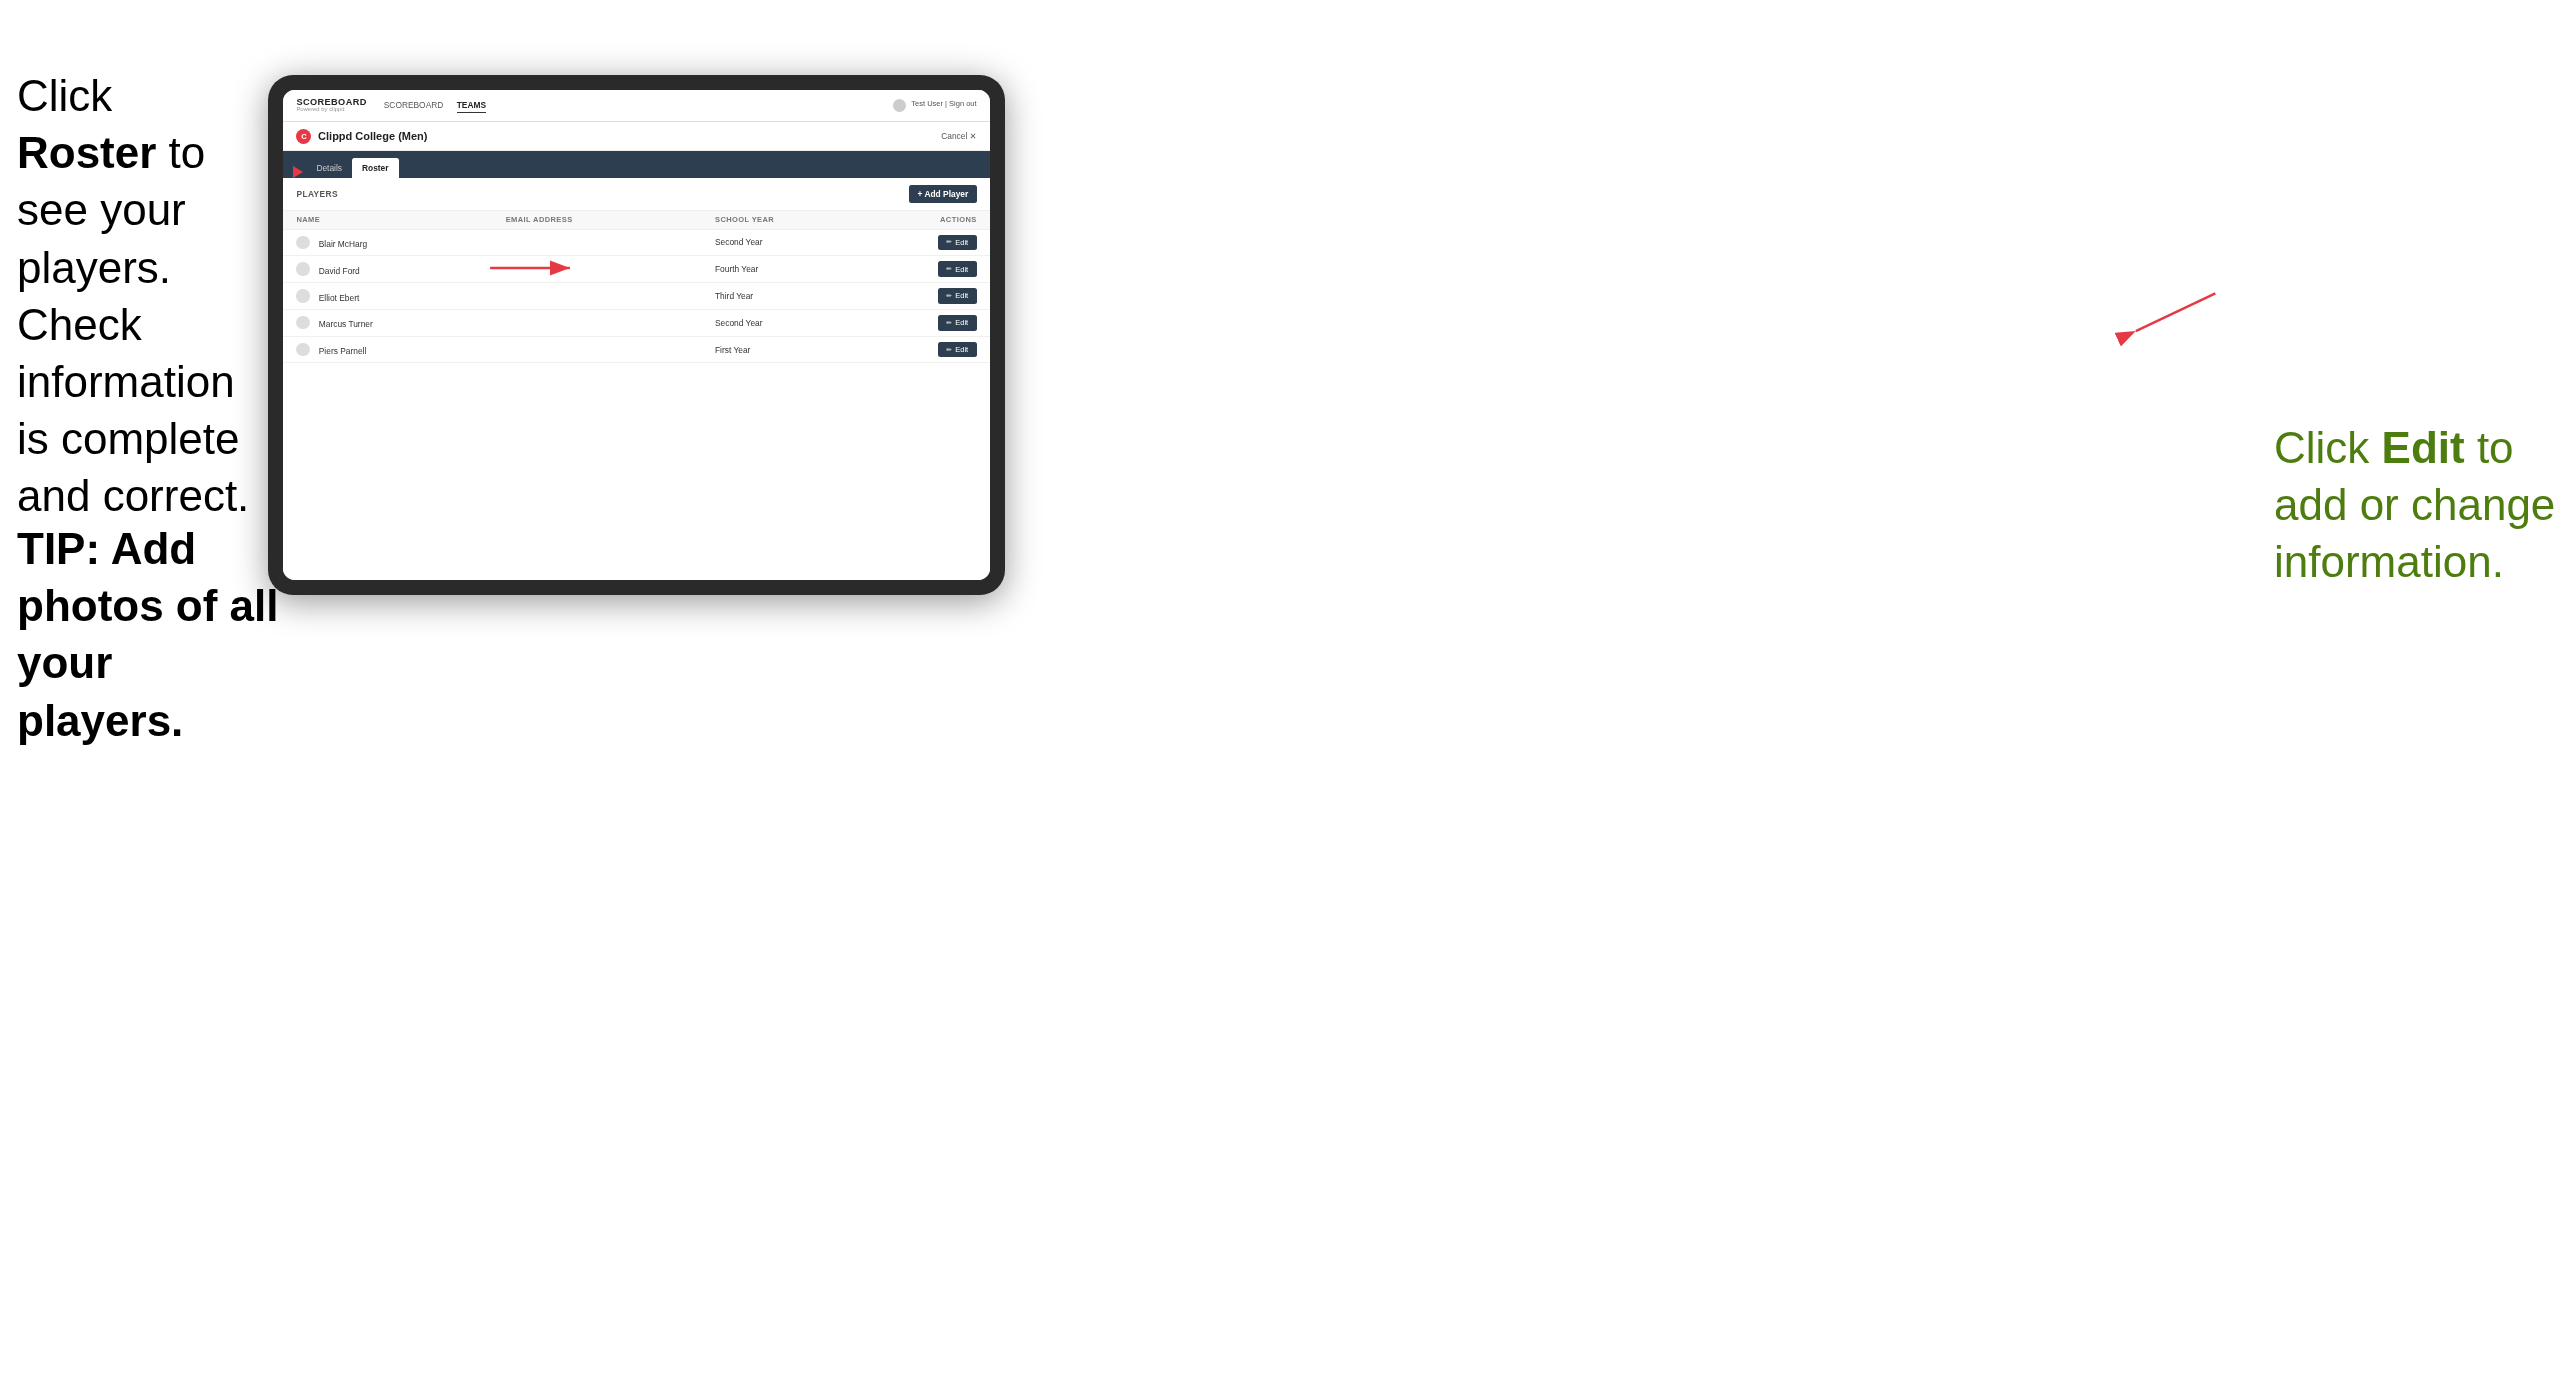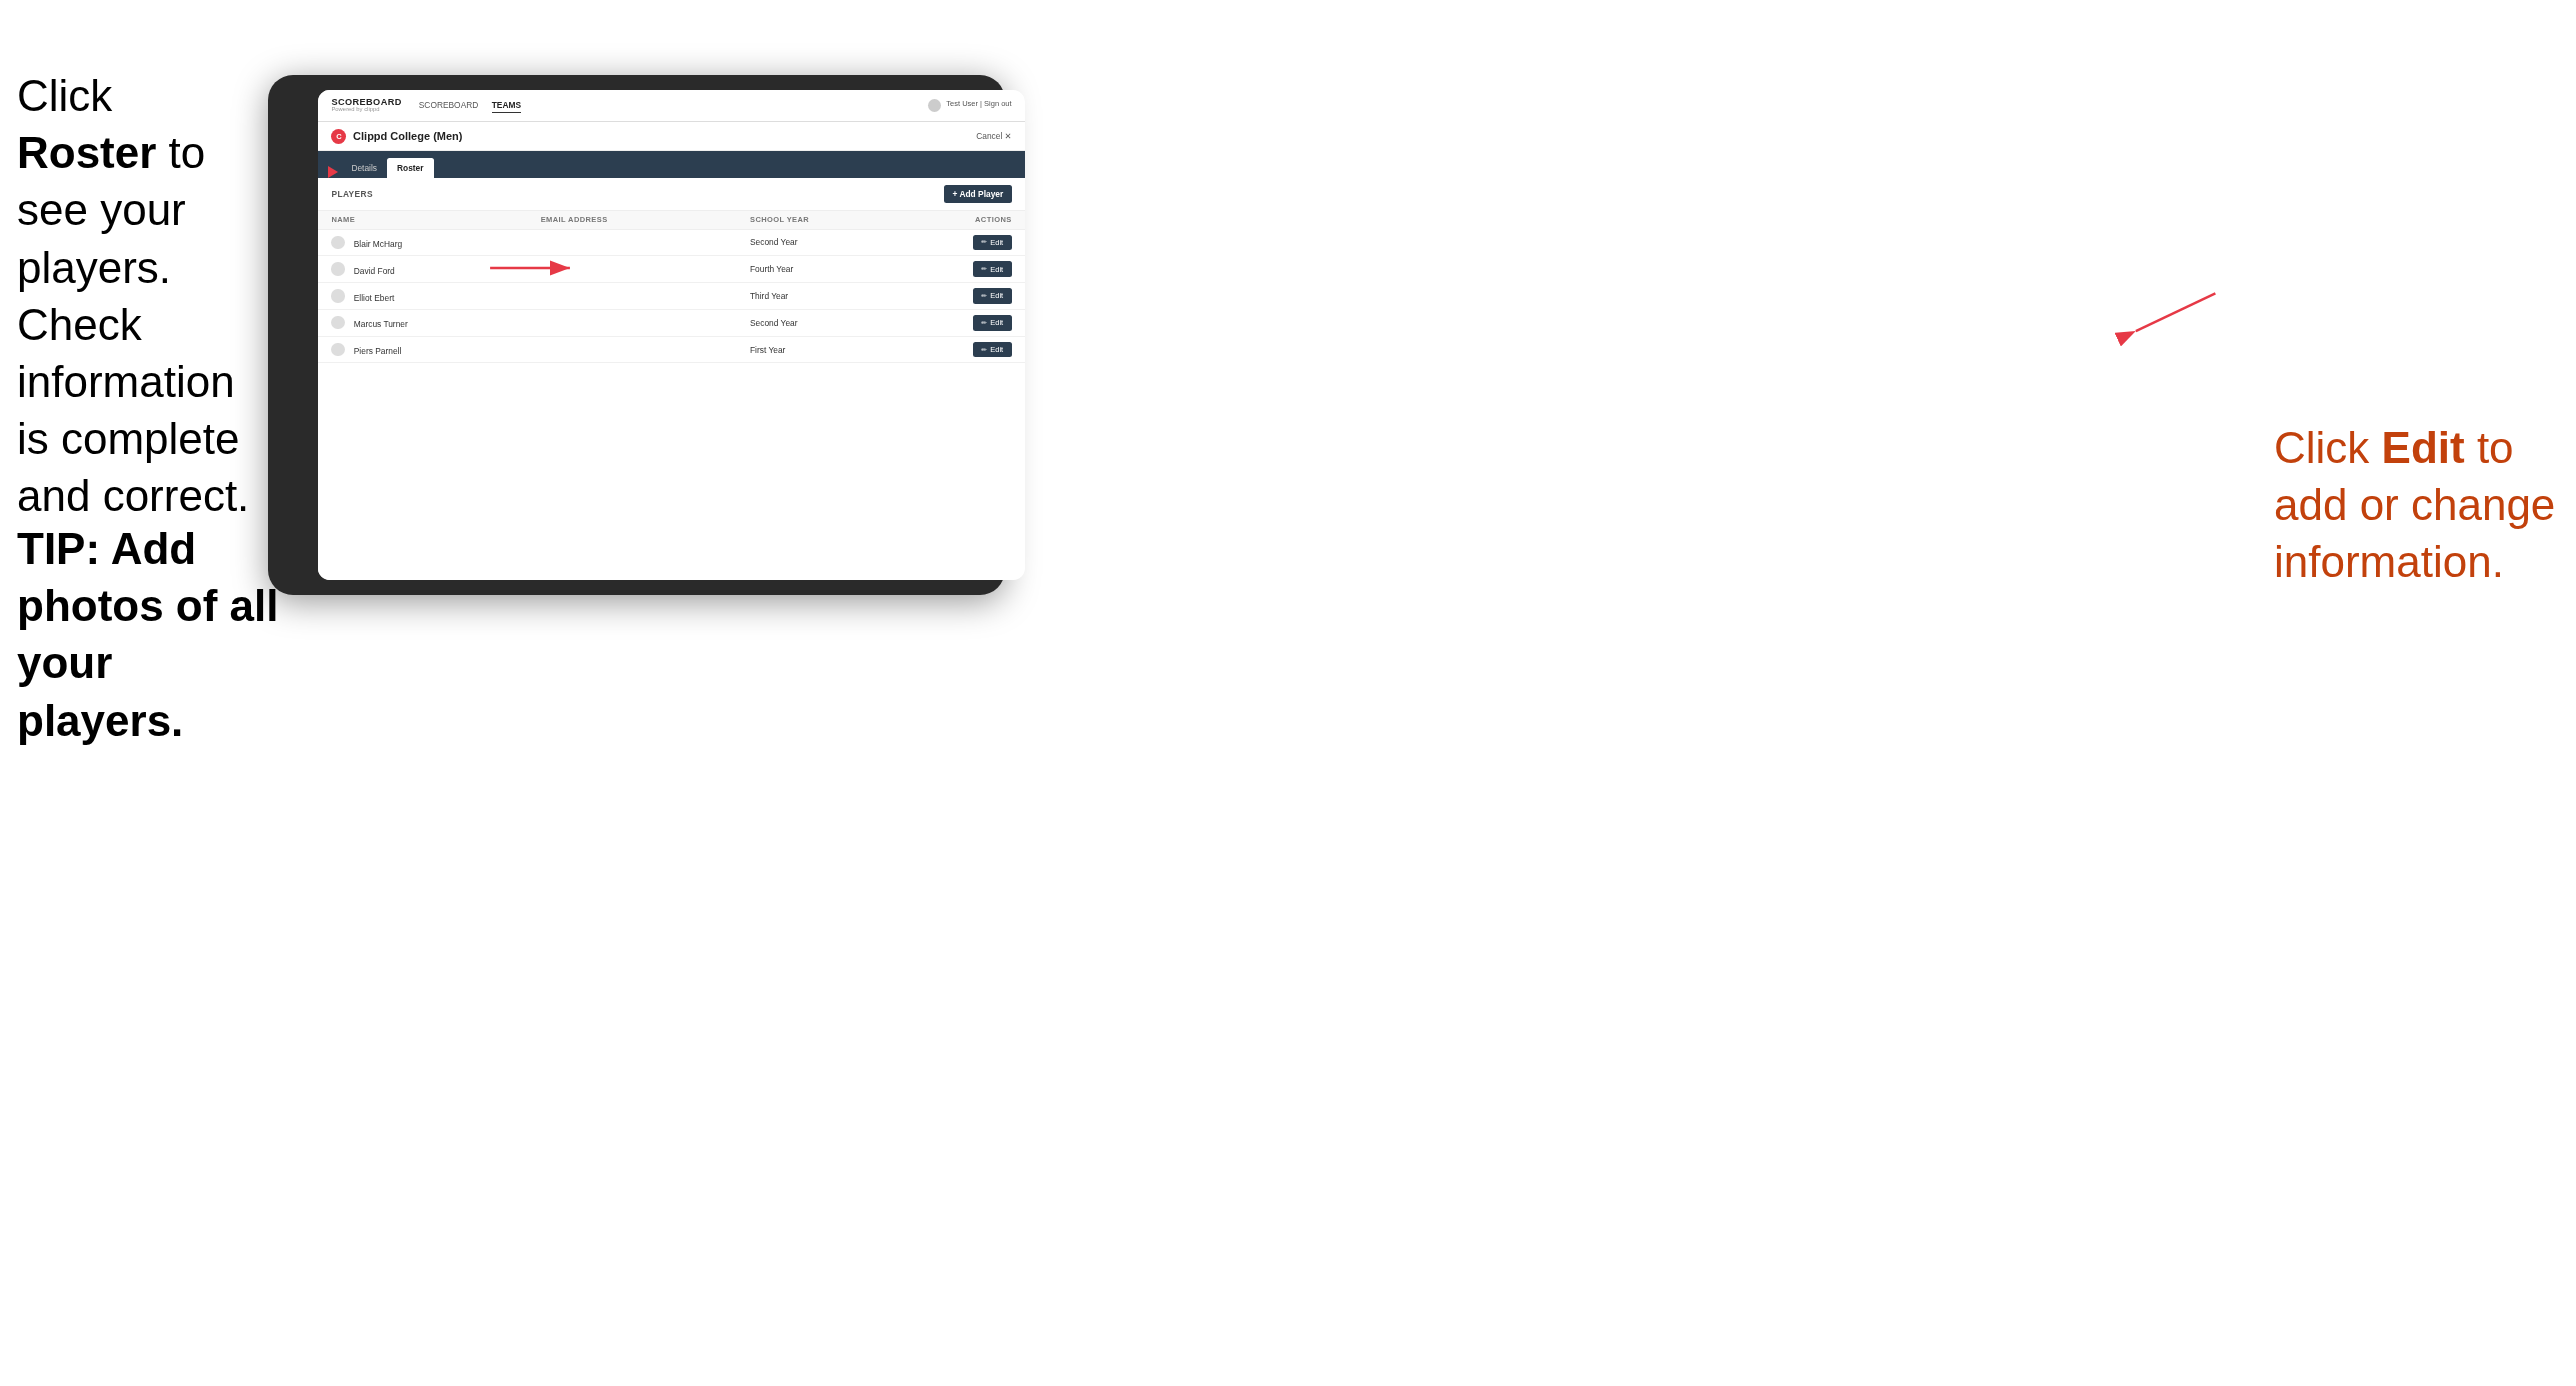--- a/index.html
+++ b/index.html
@@ -36,21 +36,21 @@
     }
 
     
     .instruction-right {
       position: absolute;
       right: 17px;
       top: 419px;
       font-size: 44px;
       line-height: 1.3;
       max-width: 285px;
-      color: #c2410c;
+      color: #4d7c0f;
       text-align: left;
     }
     .instruction-right strong { font-weight: 900; }
 
     
     .tablet {
       position: absolute;
       left: 268px;
       top: 75px;
       width: 737px;
@@ -62,21 +62,20 @@
     }
 
     .tablet-screen {
       width: 100%;
       height: 100%;
       background: #f0f0f0;
       border-radius: 11.7px;
       overflow: hidden;
       display: flex;
       flex-direction: column;
-      margin-left: 35px;
     }
 
     
     .top-nav {
       background: #fff;
       height: 32px;
       display: flex;
       align-items: center;
       padding: 0 13.4px;
       border-bottom: 0.8px solid #ddd;

